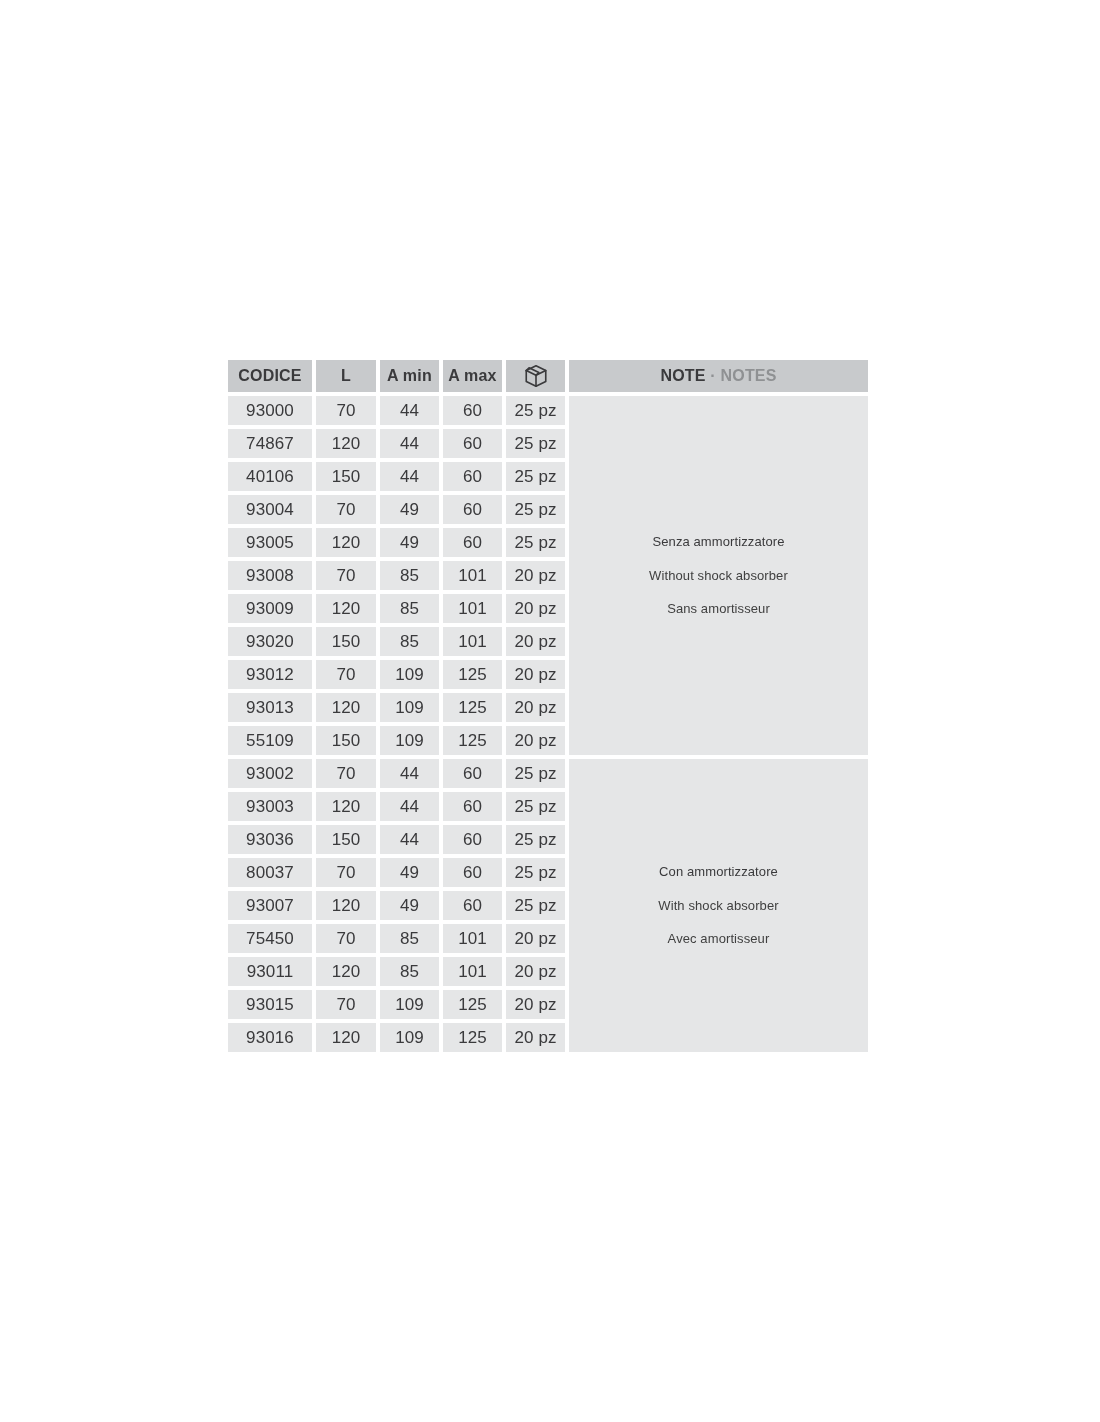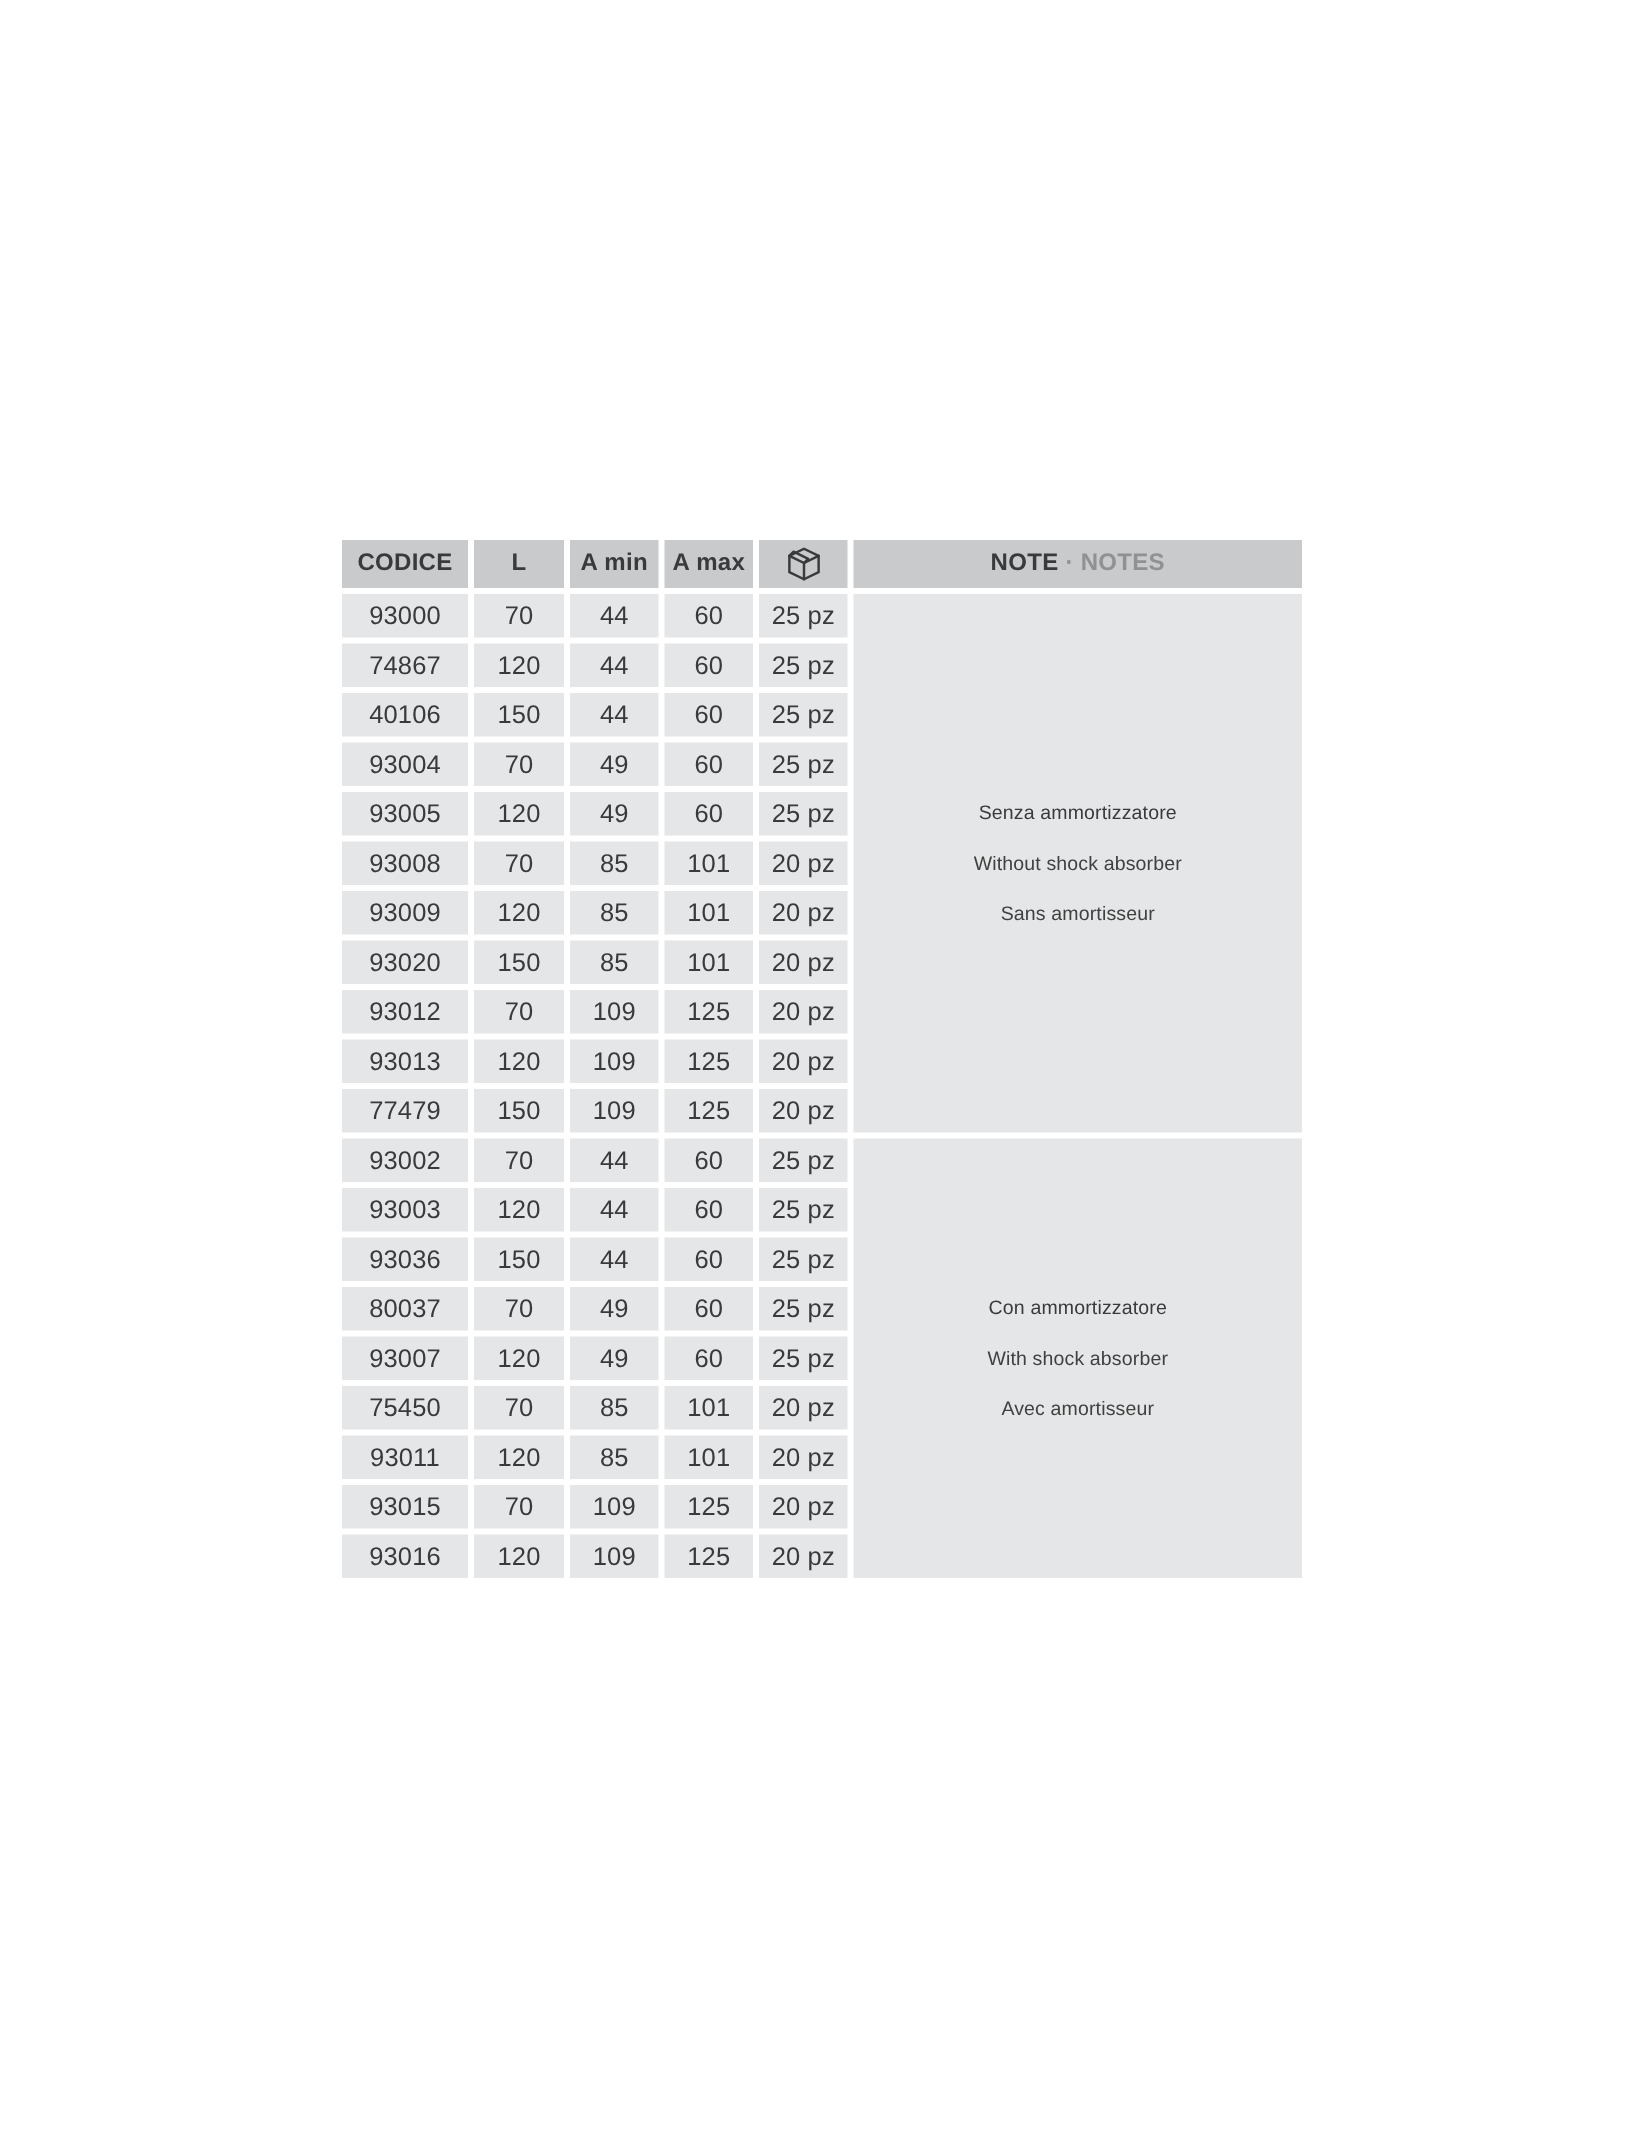--- a/index.html
+++ b/index.html
@@ -170,21 +170,21 @@
           <td class="data-cell">20 pz</td>
         </tr>
         <tr>
           <td class="data-cell">93013</td>
           <td class="data-cell">120</td>
           <td class="data-cell">109</td>
           <td class="data-cell">125</td>
           <td class="data-cell">20 pz</td>
         </tr>
         <tr>
-          <td class="data-cell">77479</td>
+          <td class="data-cell">55109</td>
           <td class="data-cell">150</td>
           <td class="data-cell">109</td>
           <td class="data-cell">125</td>
           <td class="data-cell">20 pz</td>
         </tr>
         <tr>
           <td class="data-cell">93002</td>
           <td class="data-cell">70</td>
           <td class="data-cell">44</td>
           <td class="data-cell">60</td>

